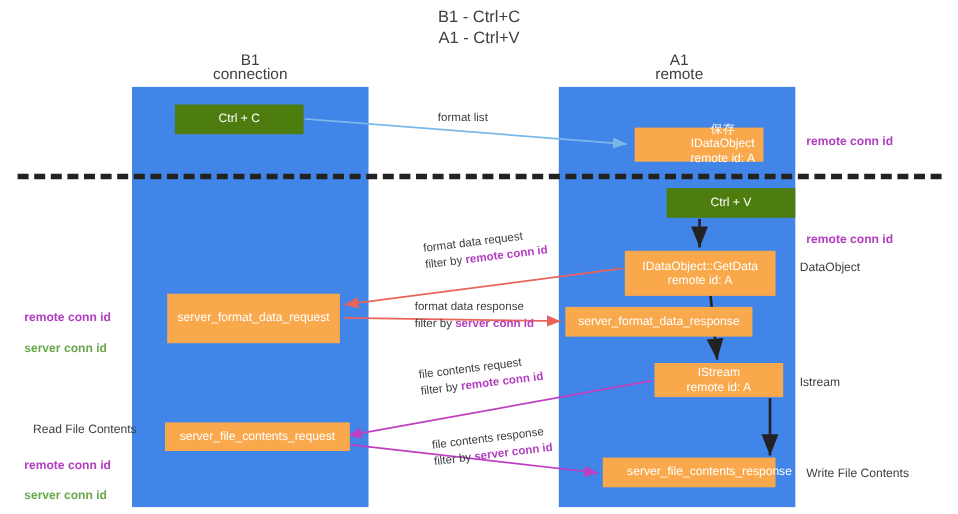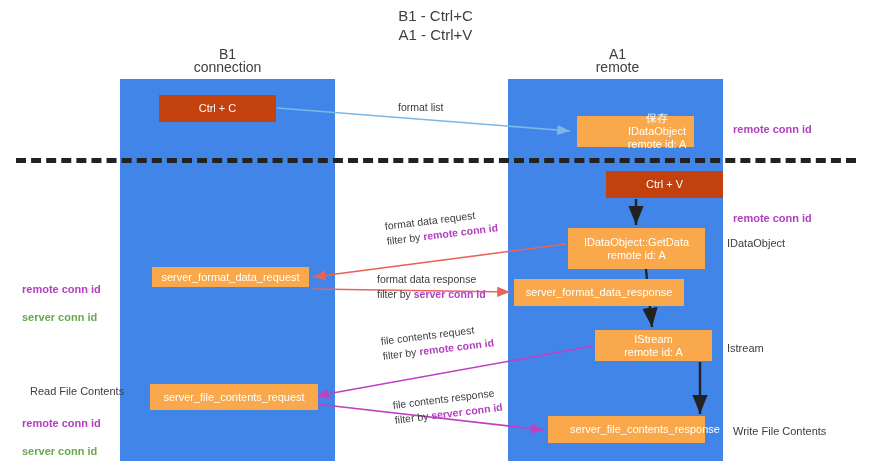--- a/index.html
+++ b/index.html
@@ -29,27 +29,27 @@
     border-top:5px dashed #222222;
   }
 
   .node{
     position:absolute;box-sizing:border-box;
     display:flex;align-items:center;justify-content:center;
     text-align:center;color:#ffffff;font-size:11px;line-height:13px;
     white-space:pre-line;padding:2px 4px;
   }
   .node.orange{background:#f9a94c;}
-  .node.green{background:#c2410c;}
+  .node.green{background:#4d7c0f;}
 
   .n-ctrlc{left:159px;top:95px;width:117px;height:27px;}
   .n-idataobject{left:577px;top:116px;width:117px;height:31px;padding-left:47px;}
   .n-ctrlv{left:606px;top:171px;width:117px;height:27px;}
   .n-getdata{left:568px;top:228px;width:137px;height:41px;}
-  .n-sfdreq{left:152px;top:267px;width:157px;height:20px;}
+  .n-sfdreq{left:152px;top:267px;width:157px;height:45px;}
   .n-sfdresp{left:514px;top:279px;width:170px;height:27px;}
   .n-istream{left:595px;top:330px;width:117px;height:31px;}
   .n-sfcreq{left:150px;top:384px;width:168px;height:26px;text-align:right;}
   .n-sfcresp{left:548px;top:416px;width:157px;height:27px;padding-left:41px;}
 
   .sidelbl{position:absolute;font-size:11px;line-height:14px;white-space:pre-line;}
   .purple{color:#b23fc0;font-weight:bold;}
   .green-t{color:#6aa84f;font-weight:bold;}
   .plain{color:#3c4043;}
 
@@ -156,21 +156,21 @@
     <div><span>filter by </span><b class="purple">remote conn id</b></div>
   </div>
 
   <div class="arrowlbl al-fcresp">
     <div>file contents response</div>
     <div><span>filter by </span><b class="purple">server conn id</b></div>
   </div>
 
   <div class="sidelbl purple sl-r1">remote conn id</div>
   <div class="sidelbl purple sl-r2">remote conn id</div>
-  <div class="sidelbl plain sl-r3">IDataObject</div>
+  <div class="sidelbl plain sl-r3">DataObject</div>
   <div class="sidelbl plain sl-r4">Istream</div>
   <div class="sidelbl plain sl-r5">Write File Contents</div>
 
   <div class="sidelbl sl-l1">
     <div class="purple">remote conn id</div>
     <div class="green-t">server conn id</div>
   </div>
 
   <div class="sidelbl plain sl-l2">Read File Contents</div>
 

